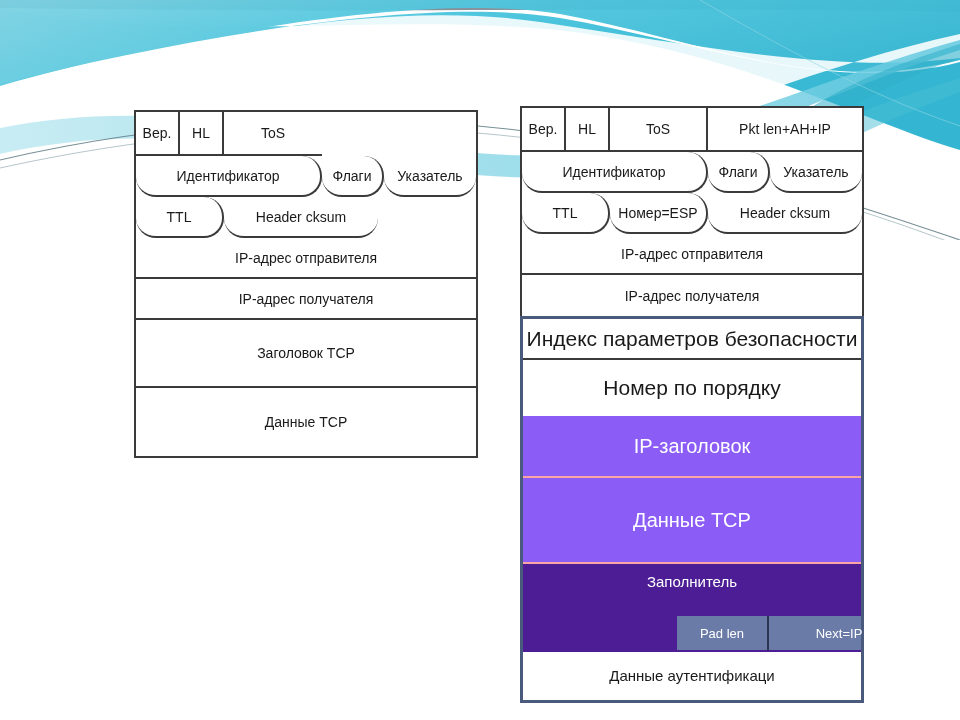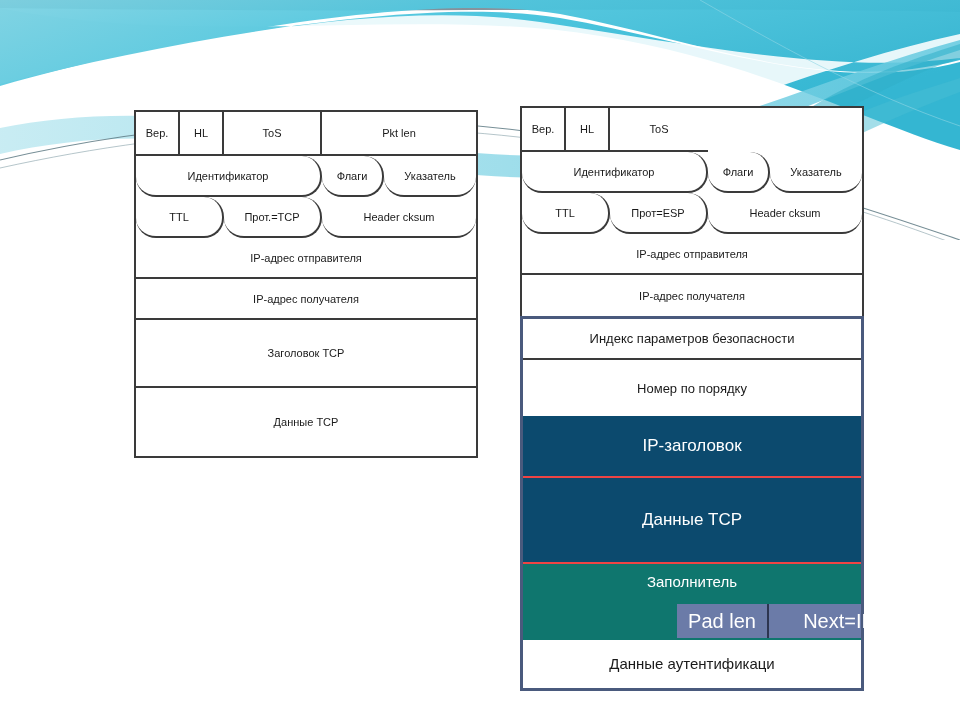--- a/index.html
+++ b/index.html
@@ -22,21 +22,21 @@
   
   #left-diagram{
     left:134px;top:110px;width:344px;
     border:2px solid #3a3a3a;
     background:#ffffff;
   }
   .row{display:flex;box-sizing:border-box;width:100%;}
   .cell{
     box-sizing:border-box;
     display:flex;align-items:center;justify-content:center;
-    font-size:11px;color:#1a1a1a;
+    font-size:14px;color:#1a1a1a;
     border-right:2px solid #3a3a3a;
     border-bottom:2px solid #3a3a3a;
     white-space:nowrap;overflow:hidden;
     padding:0 2px;
   }
   .cell:last-child{border-right:none;}
   .row:last-child .cell{border-bottom:none;}
   .r-h{height:44px;}
   .r-m{height:41px;border-radius:20px;}
   .r-w{height:41px;}
@@ -54,50 +54,50 @@
   }
   .blue-frame{
     border:3px solid #4a5a7d;
     background:#4a5878;
     box-sizing:border-box;
   }
   .white-row{
     background:#ffffff;
     box-sizing:border-box;
     display:flex;align-items:center;justify-content:center;
-    font-size:13px;color:#1a1a1a;
+    font-size:21px;color:#1a1a1a;
     border-bottom:2px solid #3a3a3a;
     white-space:nowrap;
   }
   .dark-row{
-    background:#0c4a6e;
-    box-sizing:border-box;
-    display:flex;align-items:center;justify-content:center;
-    font-size:17px;color:#ffffff;
-    border-bottom:2px solid #ef4444;
+    background:#8b5cf6;
+    box-sizing:border-box;
+    display:flex;align-items:center;justify-content:center;
+    font-size:20px;color:#ffffff;
+    border-bottom:2px solid #fca5a5;
     position:relative;
   }
   .pad-row{
-    background:#0f766e;
+    background:#4c1d95;
     box-sizing:border-box;
     position:relative;
-    height:76px;
+    height:88px;
     border-bottom:none;
   }
   .pad-label{
     position:absolute;left:0;right:0;top:8px;
     text-align:center;color:#ffffff;font-size:15px;line-height:19px;
   }
   .pad-boxes{
     position:absolute;right:0;bottom:2px;
     display:flex;
   }
   .pad-box{
     background:#6b7ba8;
-    color:#ffffff;font-size:20px;
+    color:#ffffff;font-size:13px;
     display:flex;align-items:center;justify-content:center;
     height:34px;
     border-right:2px solid #2d3550;
     box-sizing:border-box;
   }
   .pad-box:last-child{border-right:none;padding-left:48px;}
   .auth-row{
     background:#ffffff;
     box-sizing:border-box;
     display:flex;flex-direction:column;align-items:center;justify-content:center;
@@ -146,32 +146,30 @@
 </div>
 
 <div id="canvas">
 
   <div class="diagram" id="left-diagram">
 
     <div class="row">
       <div class="cell r-h" style="width:44px">Вер.</div>
       <div class="cell r-h" style="width:44px">HL</div>
       <div class="cell r-h" style="width:98px">ToS</div>
-      <div class="cell r-h" style="width:154px">Pkt len</div>
     </div>
 
     <div class="row">
       <div class="cell r-m" style="width:186px">Идентификатор</div>
       <div class="cell r-m" style="width:62px">Флаги</div>
       <div class="cell r-m" style="width:92px">Указатель</div>
     </div>
 
     <div class="row">
       <div class="cell r-m" style="width:88px">TTL</div>
-      <div class="cell r-m" style="width:98px">Прот.=TCP</div>
       <div class="cell r-m" style="width:154px">Header cksum</div>
     </div>
 
     <div class="row">
       <div class="cell r-w" style="width:340px">IP-адрес отправителя</div>
     </div>
 
     <div class="row">
       <div class="cell r-w" style="width:340px">IP-адрес получателя</div>
     </div>
@@ -185,31 +183,32 @@
     </div>
   </div>
 
   <div class="diagram" id="right-diagram">
 
     <div class="plain-block">
       <div class="row">
         <div class="cell r-h" style="width:44px">Вер.</div>
         <div class="cell r-h" style="width:44px">HL</div>
         <div class="cell r-h" style="width:98px">ToS</div>
+        <div class="cell r-h" style="width:154px">Pkt len+AH+IP</div>
       </div>
 
       <div class="row">
         <div class="cell r-m" style="width:186px">Идентификатор</div>
         <div class="cell r-m" style="width:62px">Флаги</div>
         <div class="cell r-m" style="width:92px">Указатель</div>
       </div>
 
       <div class="row">
         <div class="cell r-m" style="width:88px">TTL</div>
-        <div class="cell r-m" style="width:98px">Прот=ESP</div>
+        <div class="cell r-m" style="width:98px">Номер=ESP</div>
         <div class="cell r-m" style="width:154px">Header cksum</div>
       </div>
 
       <div class="row">
         <div class="cell r-w" style="width:340px">IP-адрес отправителя</div>
       </div>
 
       <div class="row">
         <div class="cell r-w" style="width:340px;border-bottom:none;">IP-адрес получателя</div>
       </div>

